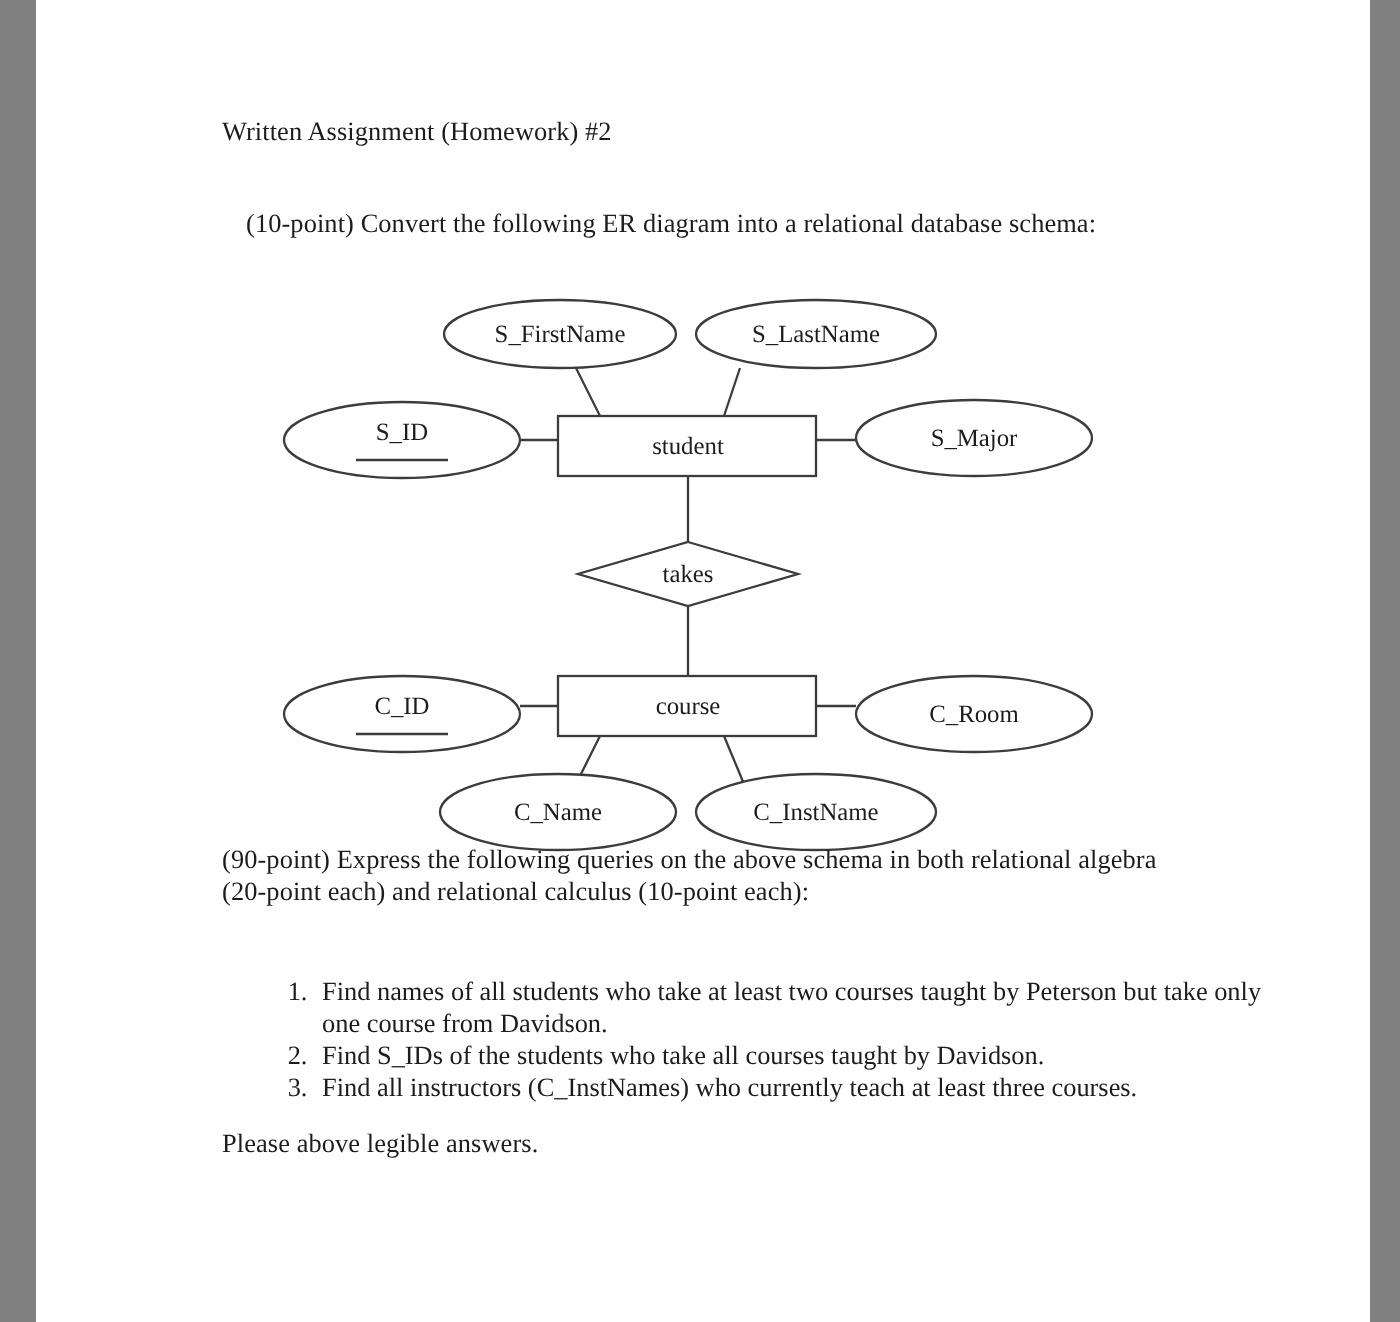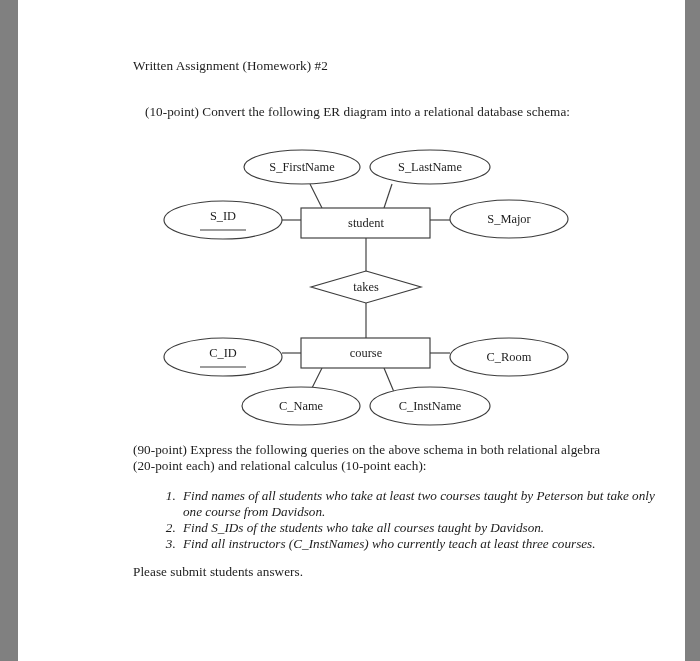--- a/index.html
+++ b/index.html
@@ -29,51 +29,49 @@
   .edge-band.left  { left: 0;   width: 18px; }
   .edge-band.right { left: 685px; width: 15px; }
 
   #sheet {
     position: absolute;
     left: 18px;
     top: 0;
     width: 527px;
     height: 661px;
     background: #ffffff;
-    margin-left: 22px;
   }
 
   .doc-text {
     position: absolute;
     color: #1c1c1c;
     font-size: 13.2px;
     line-height: 15.6px;
     letter-spacing: 0.05px;
   }
 
   #title-line      { left: 93px;  top: 58px;  width: 480px; }
   #prompt-1        { left: 105px;  top: 104px; width: 500px; }
-  #prompt-2        { left: 93px;  top: 442px; width: 480px; }
+  #prompt-2        { left: 93px;  top: 422px; width: 480px; }
   #closing-line    { left: 93px;  top: 564px; width: 400px; }
 
   #query-list {
     position: absolute;
     left: 112px;
     top: 488px;
     width: 480px;
     margin: 0;
     padding: 0 0 0 27px;
     color: #1c1c1c;
     font-size: 13.2px;
     line-height: 15.6px;
   }
   #query-list li {
     margin: 0 0 0.5px 0;
     padding-left: 4px;
-    font-style: italic;
   }
 
   #er-diagram {
     position: absolute;
     left: 92px;
     top: 142px;
     width: 540px;
     height: 300px;
   }
   #er-diagram svg { display: block; }
@@ -178,16 +176,16 @@
     </div>
 
     <div class="doc-text" id="prompt-2">(90-point) Express the following queries on the above schema in both relational algebra (20-point each) and relational calculus (10-point each):</div>
 
     <ol id="query-list">
       <li>Find names of all students who take at least two courses taught by Peterson but take only one course from Davidson.</li>
       <li>Find S_IDs of the students who take all courses taught by Davidson.</li>
       <li>Find all instructors (C_InstNames) who currently teach at least three courses.</li>
     </ol>
 
-    <div class="doc-text" id="closing-line">Please submit students answers.</div>
+    <div class="doc-text" id="closing-line">Please above legible answers.</div>
 
   </div>
 </div>
 
 </body></html>

